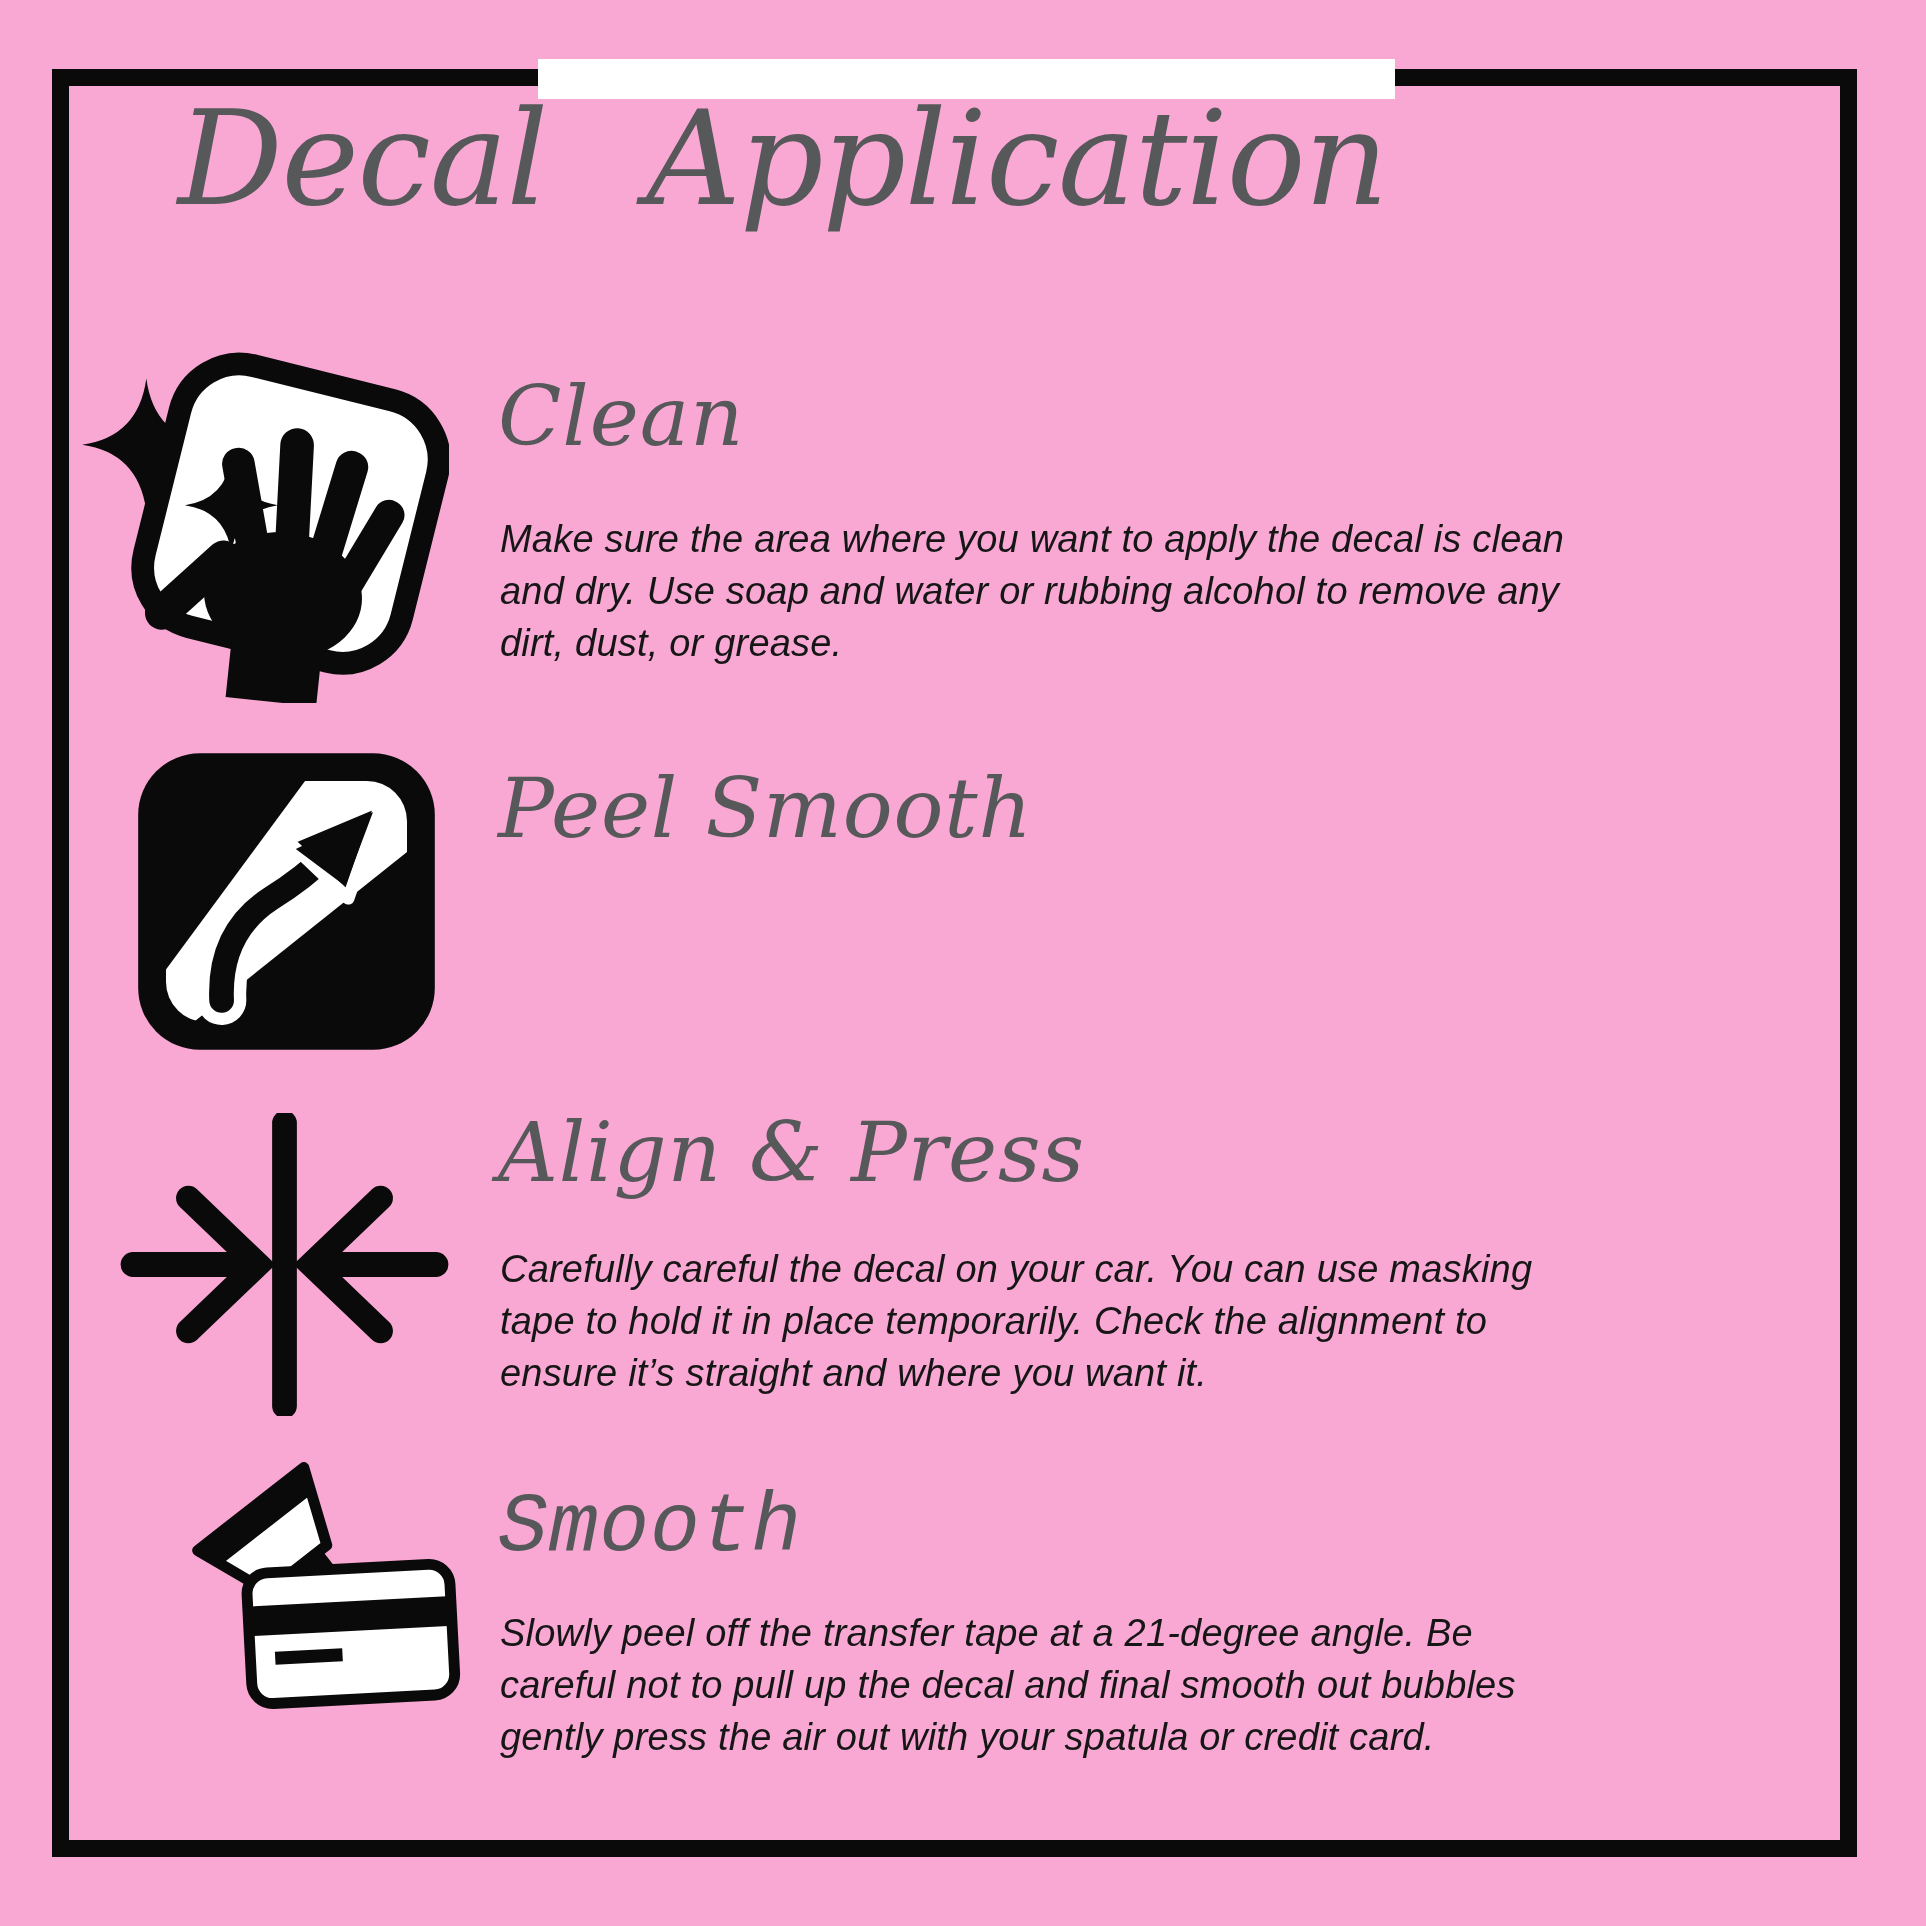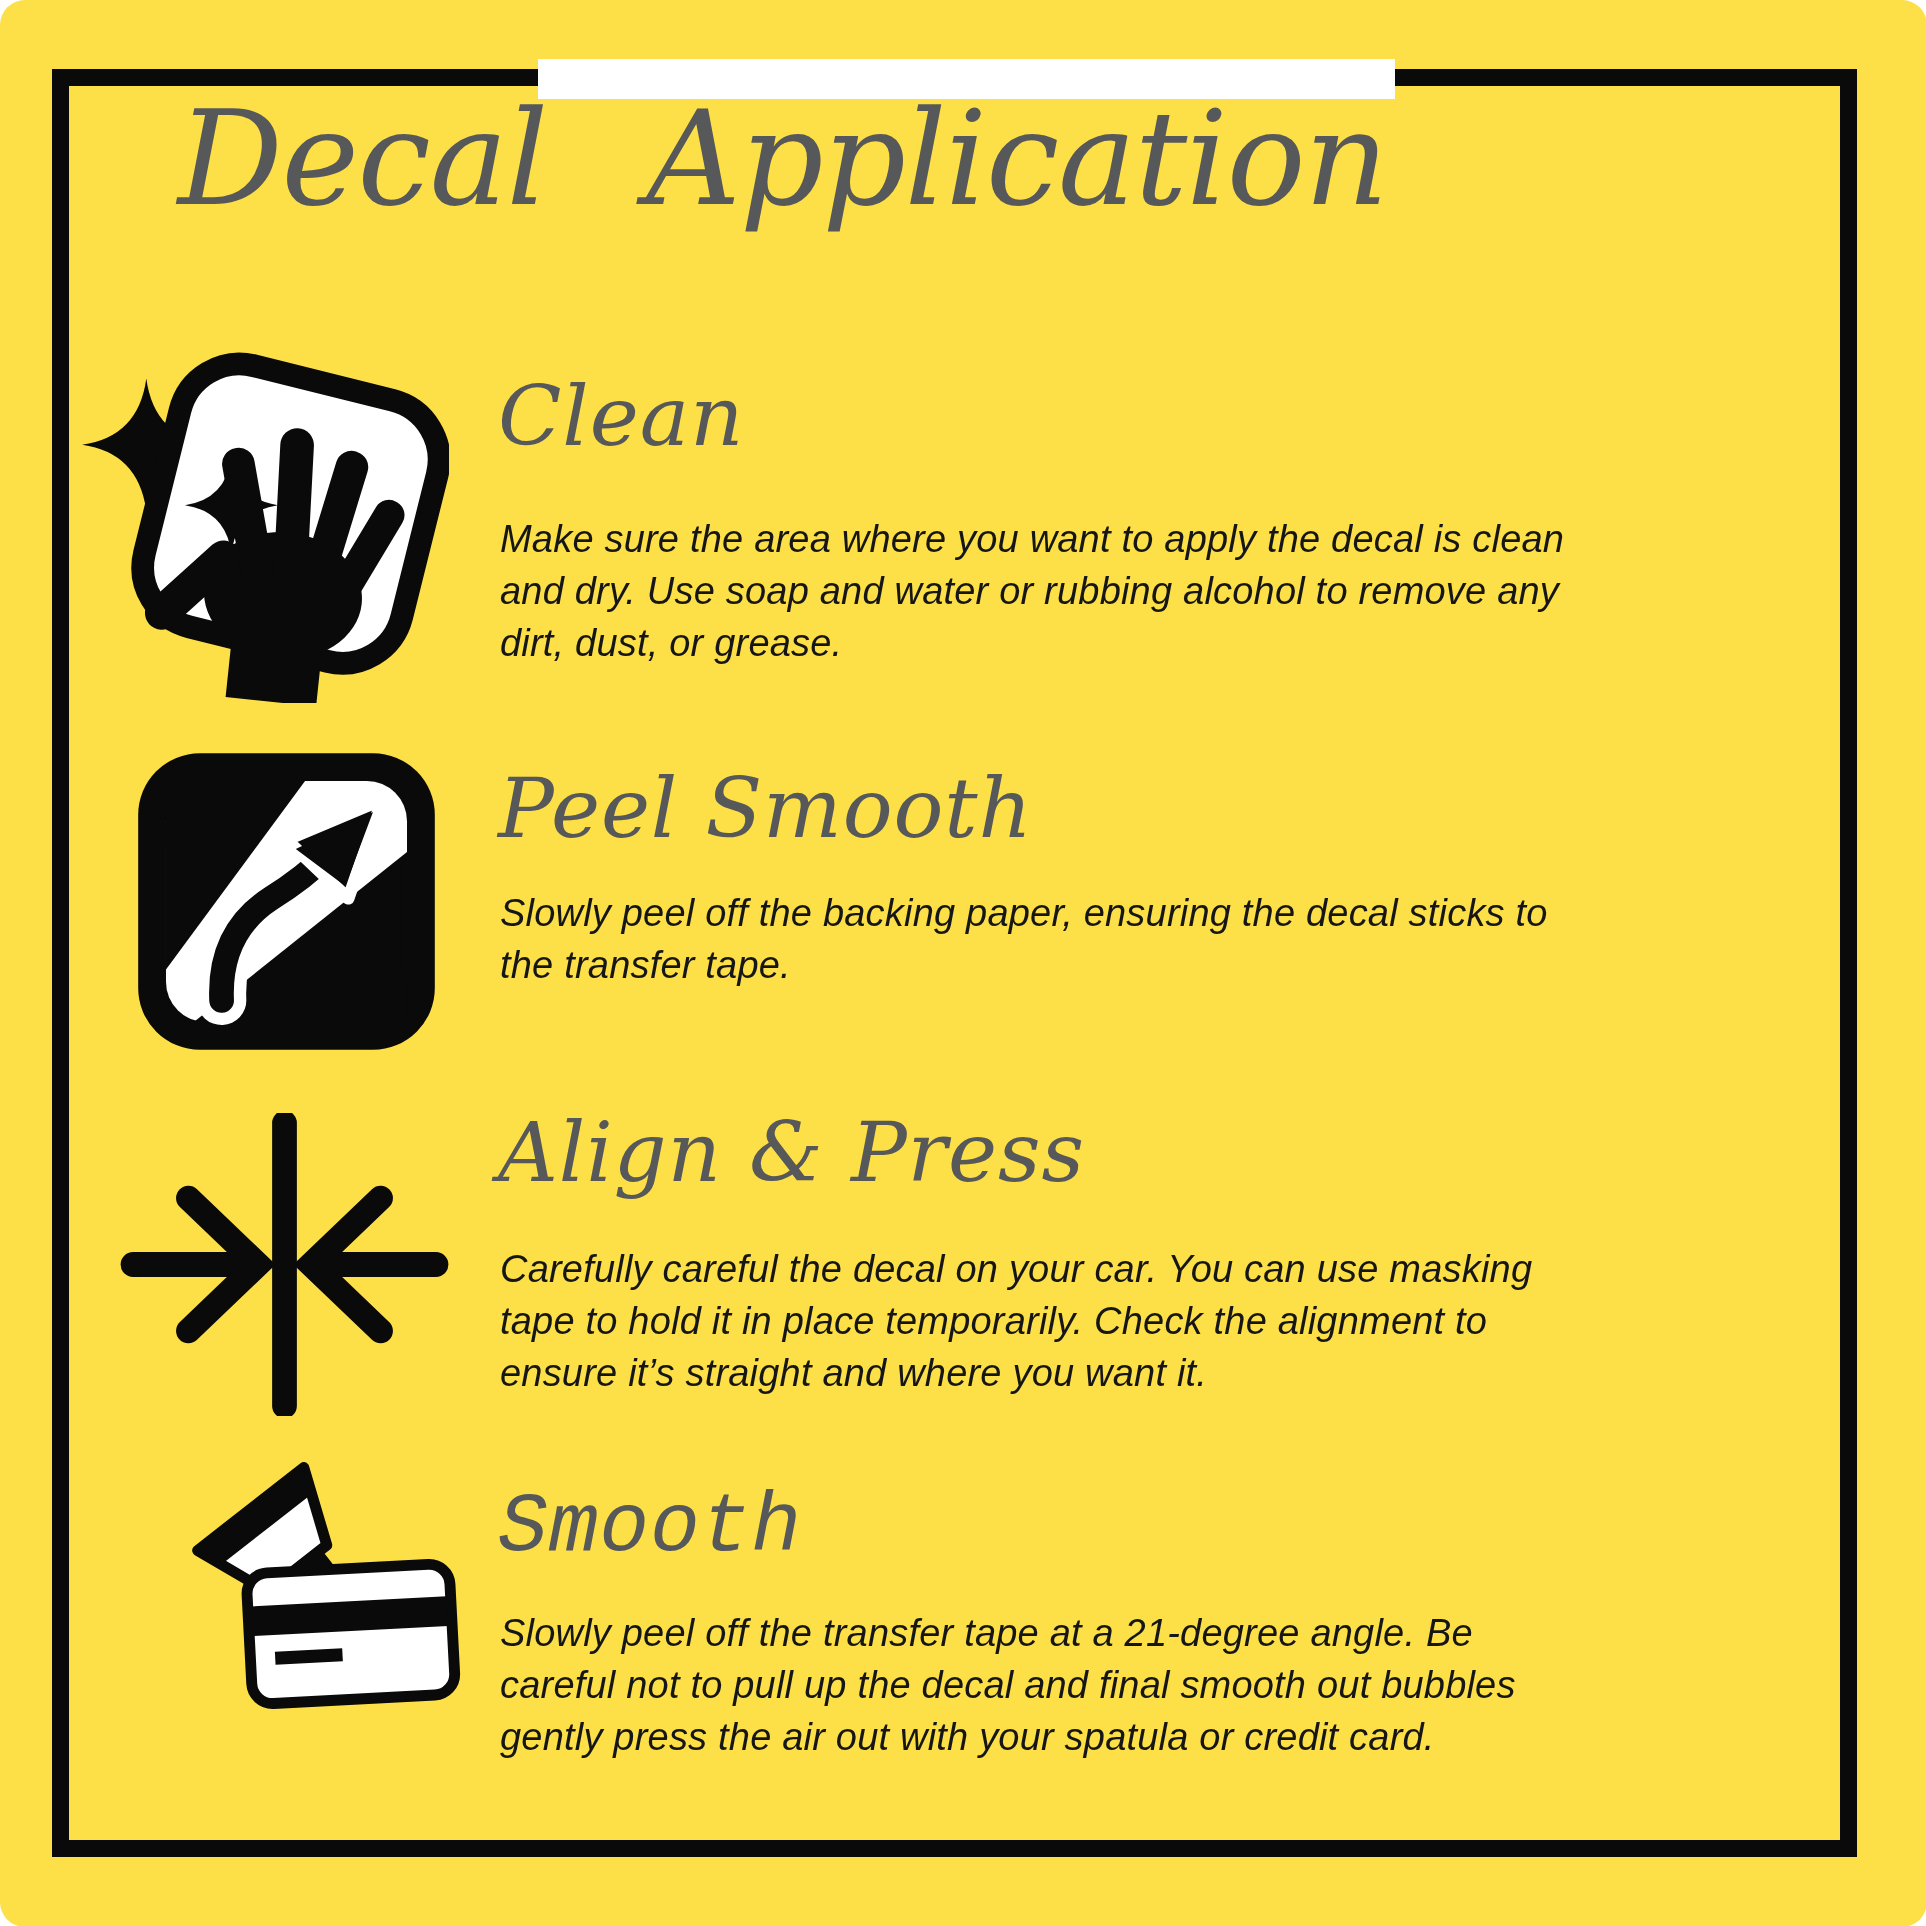--- a/index.html
+++ b/index.html
@@ -1,17 +1,17 @@
 <!DOCTYPE html>
 <html><head>
 <meta charset="utf-8">
 <style>
   html,body{margin:0;padding:0;background:#ffffff;}
   body{width:1927px;height:1927px;position:relative;font-family:"Liberation Sans",sans-serif;overflow:hidden;}
-  .canvas{position:absolute;inset:0;background:#fde047;border-radius:25px;}
+  .canvas{position:absolute;inset:0;background:#f9a8d4;}
 
   
   .frame{position:absolute;left:52px;top:69px;width:1771px;height:1754px;
          border:17px solid #0a0a0a;}
   .frame-gap{position:absolute;left:538px;top:59px;width:857px;height:40px;background:#ffffff;}
 
   
   .title{position:absolute;left:149px;top:87px;width:1267px;text-align:center;
          font-family:"DejaVu Serif","Liberation Serif",serif;font-style:italic;
          font-size:131px;line-height:1.1;color:#57585a;word-spacing:0.45em;letter-spacing:-0.01em;}
@@ -82,22 +82,20 @@
 
       <path d="M89 34 L89 89 L20 89 Z" fill="#0a0a0a"></path>
 
       <path d="M29 82 Q28 60 45 49 Q56 42 63 35" fill="none" stroke="#ffffff" stroke-width="16" stroke-linecap="round"></path>
       <path d="M29 82 Q28 60 45 49 Q56 42 63 35" fill="none" stroke="#0a0a0a" stroke-width="8" stroke-linecap="round"></path>
       <path d="M50 30 L81 17 L70 49 Z" fill="#0a0a0a" stroke="#ffffff" stroke-width="4" stroke-linejoin="round"></path>
       <path d="M53 33 L78 21 L69 45 Z" fill="#0a0a0a"></path>
     </svg>
   </div>
   <div class="heading h2">Peel Smooth</div>
-  <div class="body-text b2">Slowly peel off the backing paper, ensuring the decal sticks to
-the transfer tape.</div>
 
   <div class="icon-box i3">
     <svg viewBox="0 0 350 306" aria-hidden="true">
       <g stroke="#0a0a0a" stroke-width="25" stroke-linecap="round" fill="none">
         <line x1="175" y1="10" x2="175" y2="296"></line>
         <line x1="22" y1="153" x2="142" y2="153"></line>
         <polyline points="78,86 148,153 78,220"></polyline>
         <line x1="328" y1="153" x2="208" y2="153"></line>
         <polyline points="272,86 202,153 272,220"></polyline>
       </g>

